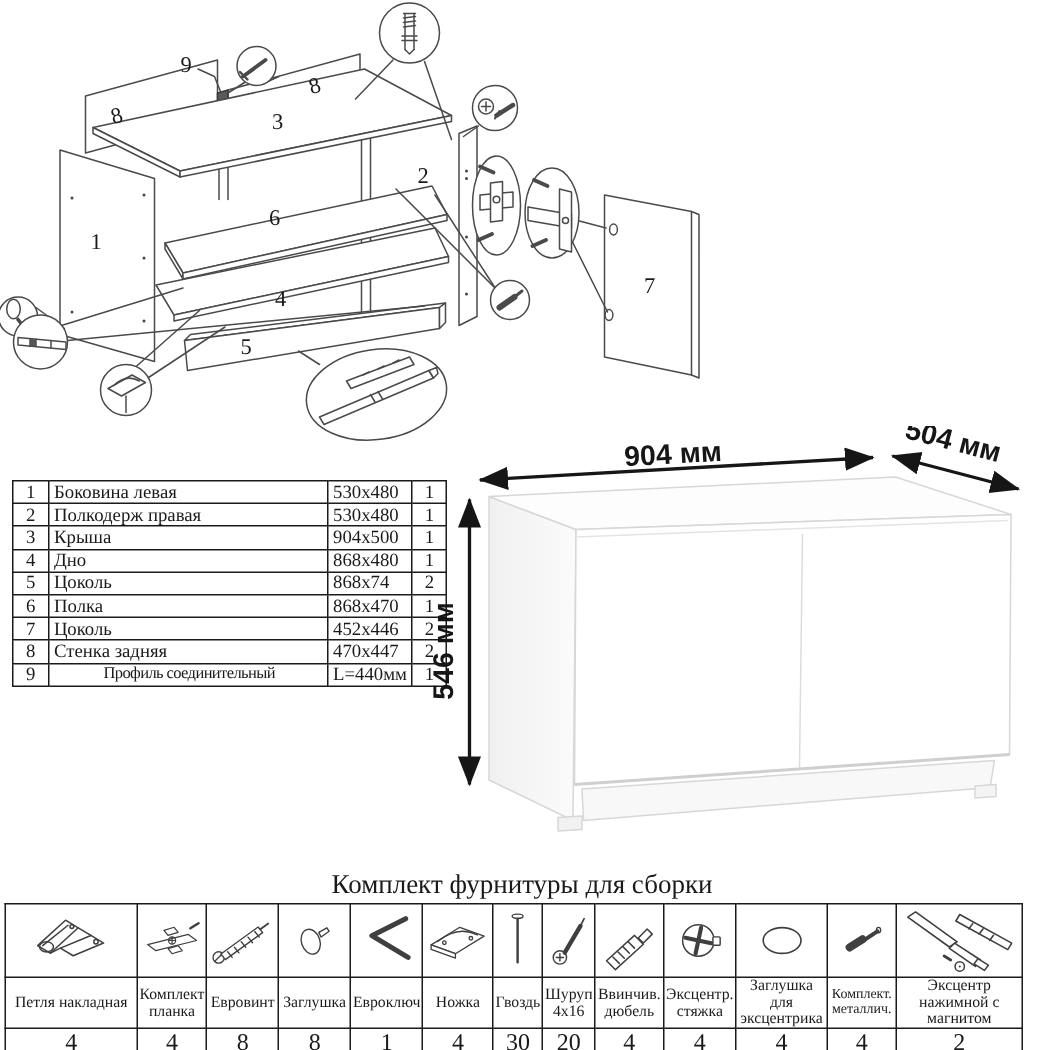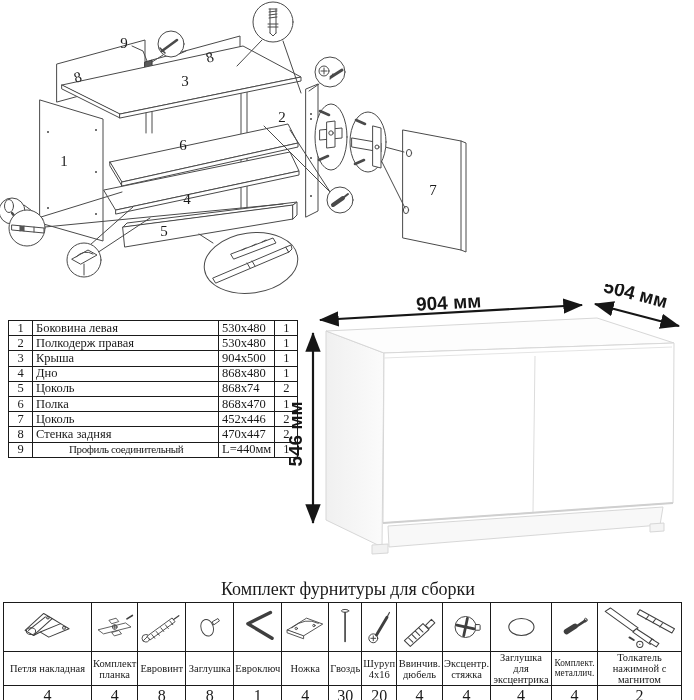--- a/index.html
+++ b/index.html
@@ -455,21 +455,21 @@
         <td class="nm">Евровинт</td>
         <td class="nm">Заглушка</td>
         <td class="nm">Евроключ</td>
         <td class="nm">Ножка</td>
         <td class="nm">Гвоздь</td>
         <td class="nm">Шуруп 4x16</td>
         <td class="nm">Ввинчив. дюбель</td>
         <td class="nm">Эксцентр. стяжка</td>
         <td class="nm">Заглушка для эксцентрика</td>
         <td class="nm xs">Комплект. металлич.</td>
-        <td class="nm">Толкатель нажимной с магнитом</td>
+        <td class="nm">Эксцентр нажимной с магнитом</td>
       </tr>
       <tr>
         <td class="qt">4</td>
         <td class="qt">4</td>
         <td class="qt">8</td>
         <td class="qt">8</td>
         <td class="qt">1</td>
         <td class="qt">4</td>
         <td class="qt">30</td>
         <td class="qt">20</td>

